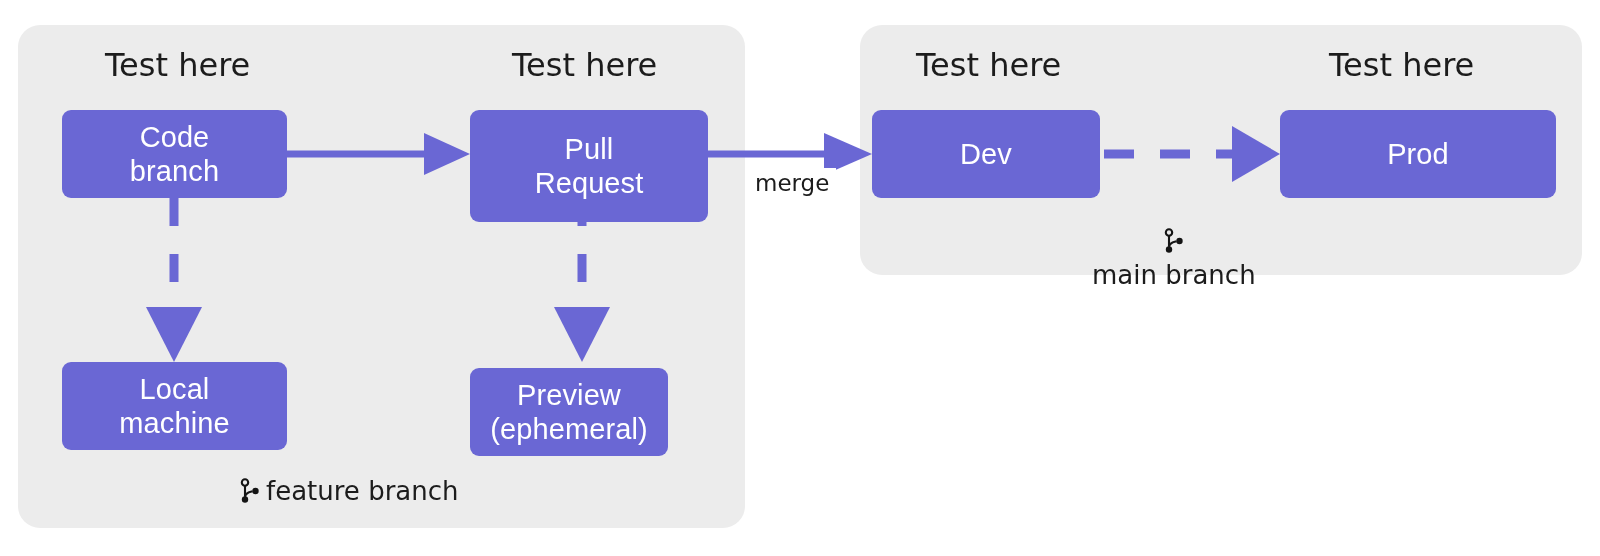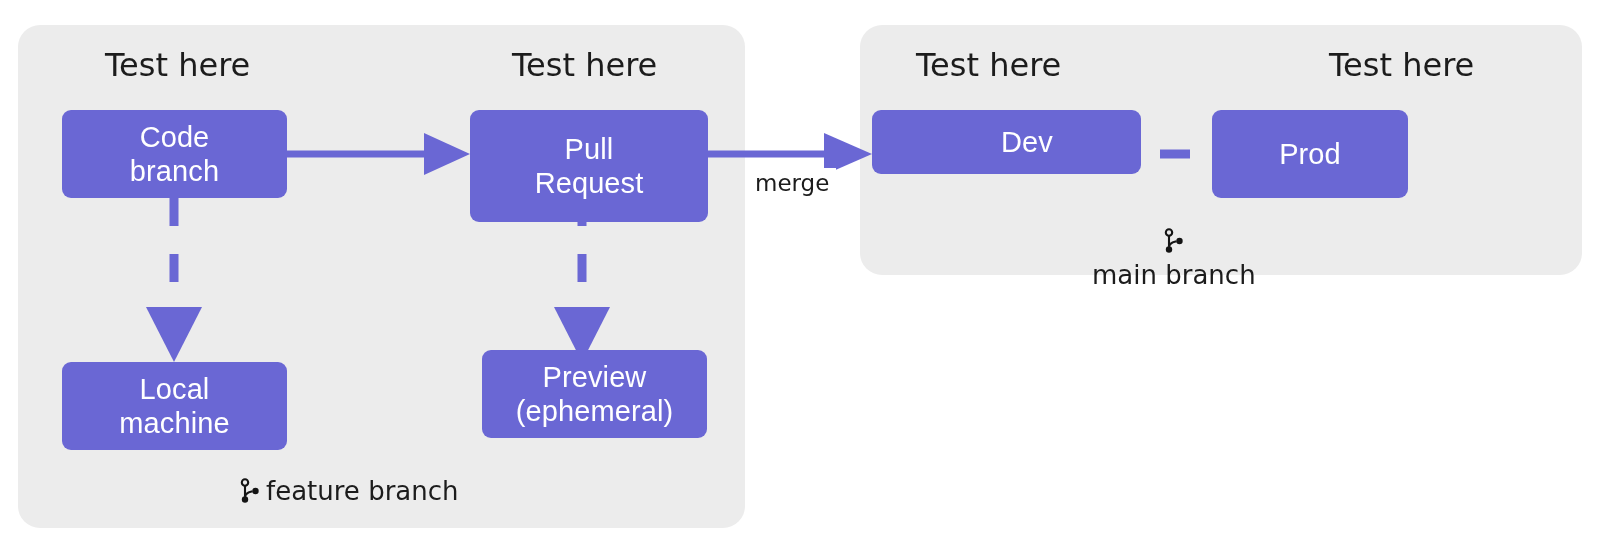--- a/index.html
+++ b/index.html
@@ -39,23 +39,23 @@
     text-align: center;
     line-height: 1.18;
     font-size: 29px;
     font-family: "Liberation Sans", sans-serif;
     letter-spacing: 0.1px;
     white-space: pre-line;
   }
   #node-code-branch { left: 62px;  top: 110px; width: 225px; height: 88px; }
   #node-pull-request{ left: 470px; top: 110px; width: 238px; height: 112px; }
   #node-local       { left: 62px;  top: 362px; width: 225px; height: 88px; }
-  #node-preview     { left: 470px; top: 350px; width: 225px; height: 88px; margin-left: 12px; }
-  #node-dev         { left: 872px; top: 110px; width: 228px; height: 64px; padding-left: 41px; }
-  #node-prod        { left: 1212px;top: 110px; width: 196px; height: 88px; }
+  #node-preview     { left: 470px; top: 368px; width: 198px; height: 88px; }
+  #node-dev         { left: 872px; top: 110px; width: 228px; height: 88px; }
+  #node-prod        { left: 1280px;top: 110px; width: 276px; height: 88px; }
 
   .lane-label {
     position: absolute;
     font-family: "DejaVu Sans", sans-serif;
     font-size: 32px;
     color: #1c1c1c;
     white-space: nowrap;
   }
   #lane-1 { left: 105px;  top: 46px; }
   #lane-2 { left: 512px;  top: 46px; }

